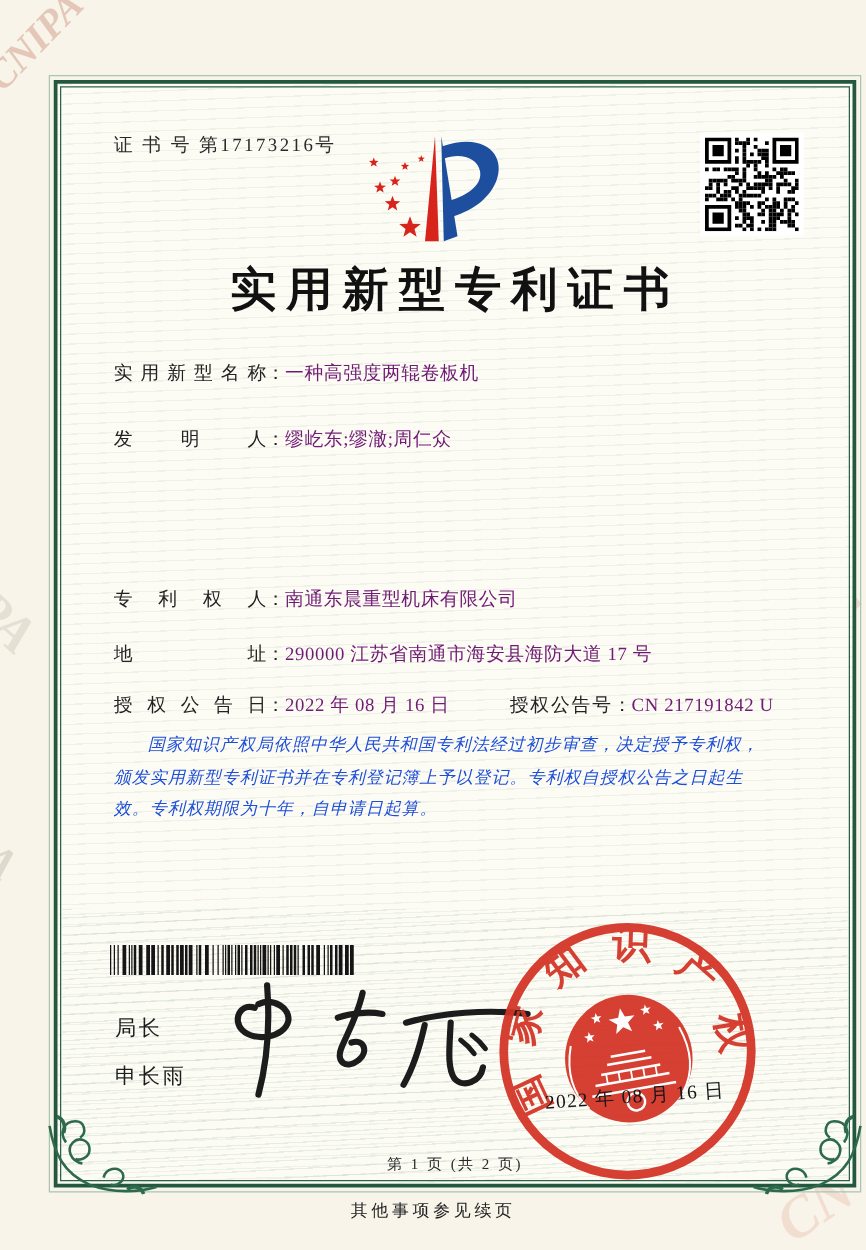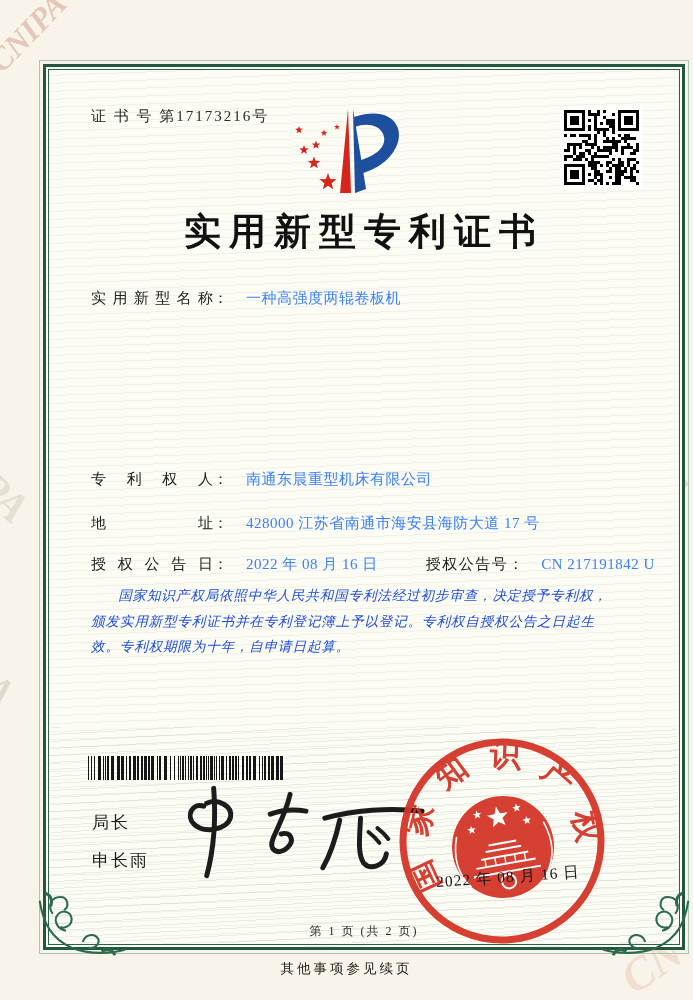--- a/index.html
+++ b/index.html
@@ -29,21 +29,21 @@
          background:repeating-linear-gradient(177deg,rgba(100,145,115,.13) 0 1px,transparent 1px 7px);}
 
   .cert-no{position:absolute;left:45px;top:40px;font-size:15px;letter-spacing:2px;color:#2a2a2a;}
   .logo{position:absolute;left:245px;top:36px;width:115px;height:100px;}
   .qr{position:absolute;left:514px;top:39px;width:83px;height:83px;background:#fff;padding:4px;box-sizing:border-box;}
   .title{position:absolute;left:0;right:0;top:140px;text-align:center;font-size:37px;font-weight:bold;
          letter-spacing:8px;color:#111;}
 
   .row{position:absolute;left:45px;width:545px;font-size:15px;white-space:nowrap;}
   .lbl{display:inline-block;width:122px;text-align:justify;text-align-last:justify;color:#222;}
-  .val{margin-left:18px;color:#3b82f6;letter-spacing:.5px;text-align:right;}
+  .val{margin-left:0;color:#701a75;letter-spacing:.5px;text-align:right;}
   .pair2{margin-left:48px;font-family:Liberation Serif, serif;}
   .lbl2{letter-spacing:1.5px;color:#222;}
 
   .body-text{position:absolute;left:45px;top:516px;width:526px;font-size:13.6px;line-height:25.5px;
              color:#1d4ed8;font-style:italic;}
   .body-text p{margin:0;text-indent:2em;letter-spacing:.8px;}
 
   .barcode{position:absolute;left:42px;top:689px;width:200px;height:24px;}
   .signer-title{position:absolute;left:46px;top:744px;font-size:17px;letter-spacing:2px;color:#1d1d1d;}
   .signer-name{position:absolute;left:46px;top:782px;font-size:17px;letter-spacing:2px;color:#1d1d1d;}
@@ -317,25 +317,28 @@
         <rect x="0" y="54" width="21" height="21" fill="#000"></rect>
         <rect x="3" y="57" width="15" height="15" fill="#fff"></rect>
         <rect x="6" y="60" width="9" height="9" fill="#000"></rect>
       </svg>
 
     <div class="title">实用新型专利证书</div>
 
     <div class="row" style="top:222px">
       <span class="lbl">实用新型名称</span><span>：</span><span class="val">一种高强度两辊卷板机</span>
     </div>
+    <div class="row" style="top:275px">
+      <span class="lbl">发明人</span><span>：</span><span class="val">缪屹东;缪澈;周仁众</span>
+    </div>
     <div class="row" style="top:403px">
       <span class="lbl">专利权人</span><span>：</span><span class="val">南通东晨重型机床有限公司</span>
     </div>
     <div class="row" style="top:447px">
-      <span class="lbl">地址</span><span>：</span><span class="val">428000 江苏省南通市海安县海防大道 17 号</span>
+      <span class="lbl">地址</span><span>：</span><span class="val">290000 江苏省南通市海安县海防大道 17 号</span>
     </div>
     <div class="row" style="top:488px">
       <span class="lbl">授权公告日</span><span>：</span><span class="val">2022 年 08 月 16 日</span><span class="pair2"><span class="lbl2">授权公告号</span><span>：</span><span class="val">CN 217191842 U</span></span>
     </div>
 
     <div class="body-text">
       <p>国家知识产权局依照中华人民共和国专利法经过初步审查，决定授予专利权，颁发实用新型专利证书并在专利登记簿上予以登记。专利权自授权公告之日起生效。专利权期限为十年，自申请日起算。</p>
     </div>
 
     <svg class="barcode" id="barcode-svg" viewBox="0 0 200 24">

